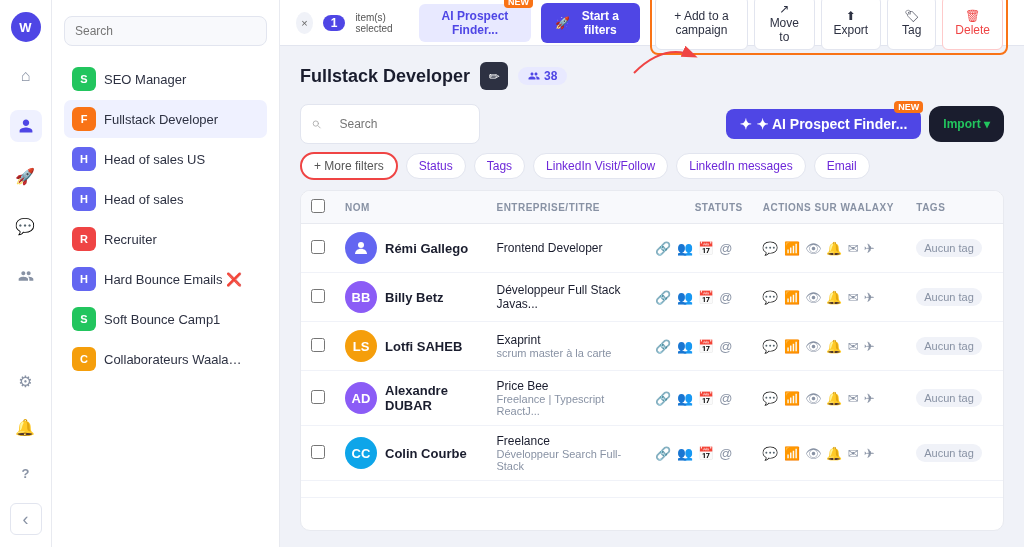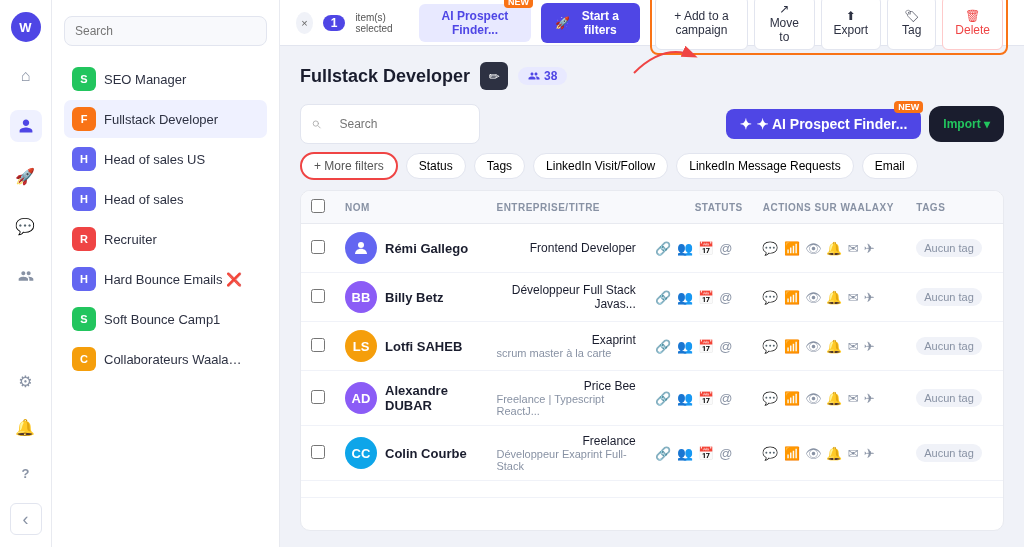--- a/index.html
+++ b/index.html
@@ -151,21 +151,21 @@
       background: #e8e9ff; color: #4f46e5; border-radius: 20px;
       padding: 2px 10px; font-size: 12px; font-weight: 600;
       display: flex; align-items: center; gap: 4px;
     }
 
     .filters-bar {
       display: flex; align-items: center; gap: 8px; margin-bottom: 10px; flex-wrap: nowrap;
     }
     .filter-chip {
       padding: 5px 12px; border-radius: 20px; font-size: 12px;
-      border: 1px solid #e2e5ef; background: #fff; cursor: pointer; color: #000000; font-weight: 500;
+      border: 1px solid #e2e5ef; background: #fff; cursor: pointer; color: #6d28d9; font-weight: 500;
       white-space: nowrap;
     }
 
     .toolbar-row {
       display: flex; align-items: center; justify-content: space-between; margin-bottom: 8px;
     }
     .search-prospects {
       padding: 7px 12px; border: 1px solid #e2e5ef; border-radius: 8px;
       font-size: 12px; background: #fff; width: 200px; outline: none; color: #888;
     }
@@ -214,21 +214,21 @@
     .prospect-row-name {
       display: flex; align-items: center; gap: 8px;
     }
     .avatar {
       width: 32px; height: 32px; border-radius: 50%;
       display: flex; align-items: center; justify-content: center;
       font-size: 13px; font-weight: 600; color: #fff; flex-shrink: 0;
       overflow: hidden;
     }
     .prospect-name { font-size: 13px; font-weight: 600; color: #1a1d2e; }
-    .entreprise-name { font-size: 12px; color: #1a1d2e; font-weight: 500; text-align: right; }
+    .entreprise-name { font-size: 12px; color: #1a1d2e; font-weight: 500; }
     .entreprise-sub { font-size: 11px; color: #8892a4; }
 
     .action-icons { display: flex; gap: 5px; align-items: center; color: #8892a4; font-size: 13px; }
     .action-icon { cursor: pointer; }
 
     .tag-badge {
       background: #f0f2f8; color: #8892a4; font-size: 11px;
       padding: 3px 8px; border-radius: 9px; white-space: nowrap;
     }
 
@@ -361,21 +361,21 @@
         </button>
         <button class="import-btn">Import ▾</button>
       </div>
     </div>
 
     <div class="filters-bar">
       <button class="more-filters-btn">+ More filters</button>
       <button class="filter-chip">Status</button>
       <button class="filter-chip">Tags</button>
       <button class="filter-chip">LinkedIn Visit/Follow</button>
-      <button class="filter-chip">LinkedIn Message Requests</button>
+      <button class="filter-chip">LinkedIn messages</button>
       <button class="filter-chip">Email</button>
 
     </div>
 
     <div class="table-container">
       <table>
         <thead>
           <tr>
             <th class="cb-col">
               <input type="checkbox" style="">
@@ -531,21 +531,21 @@
           <tr>
             <td class="cb-col"><input type="checkbox" style=""></td>
             <td>
               <div class="prospect-row-name">
                 <div class="avatar" style="background:#0ea5e9;">CC</div>
                 <span class="prospect-name">Colin Courbe</span>
               </div>
             </td>
             <td>
               <div class="entreprise-name">Freelance</div>
-              <div class="entreprise-sub">Développeur Exaprint Full-Stack</div>
+              <div class="entreprise-sub">Développeur Search Full-Stack</div>
             </td>
             <td>
                 <div class="action-icons">
                   <span class="action-icon">🔗</span>
                   <span class="action-icon">👥</span>
                   <span class="action-icon">📅</span>
                   <span class="action-icon">@</span>
                 </div>
               </td>
             <td>

